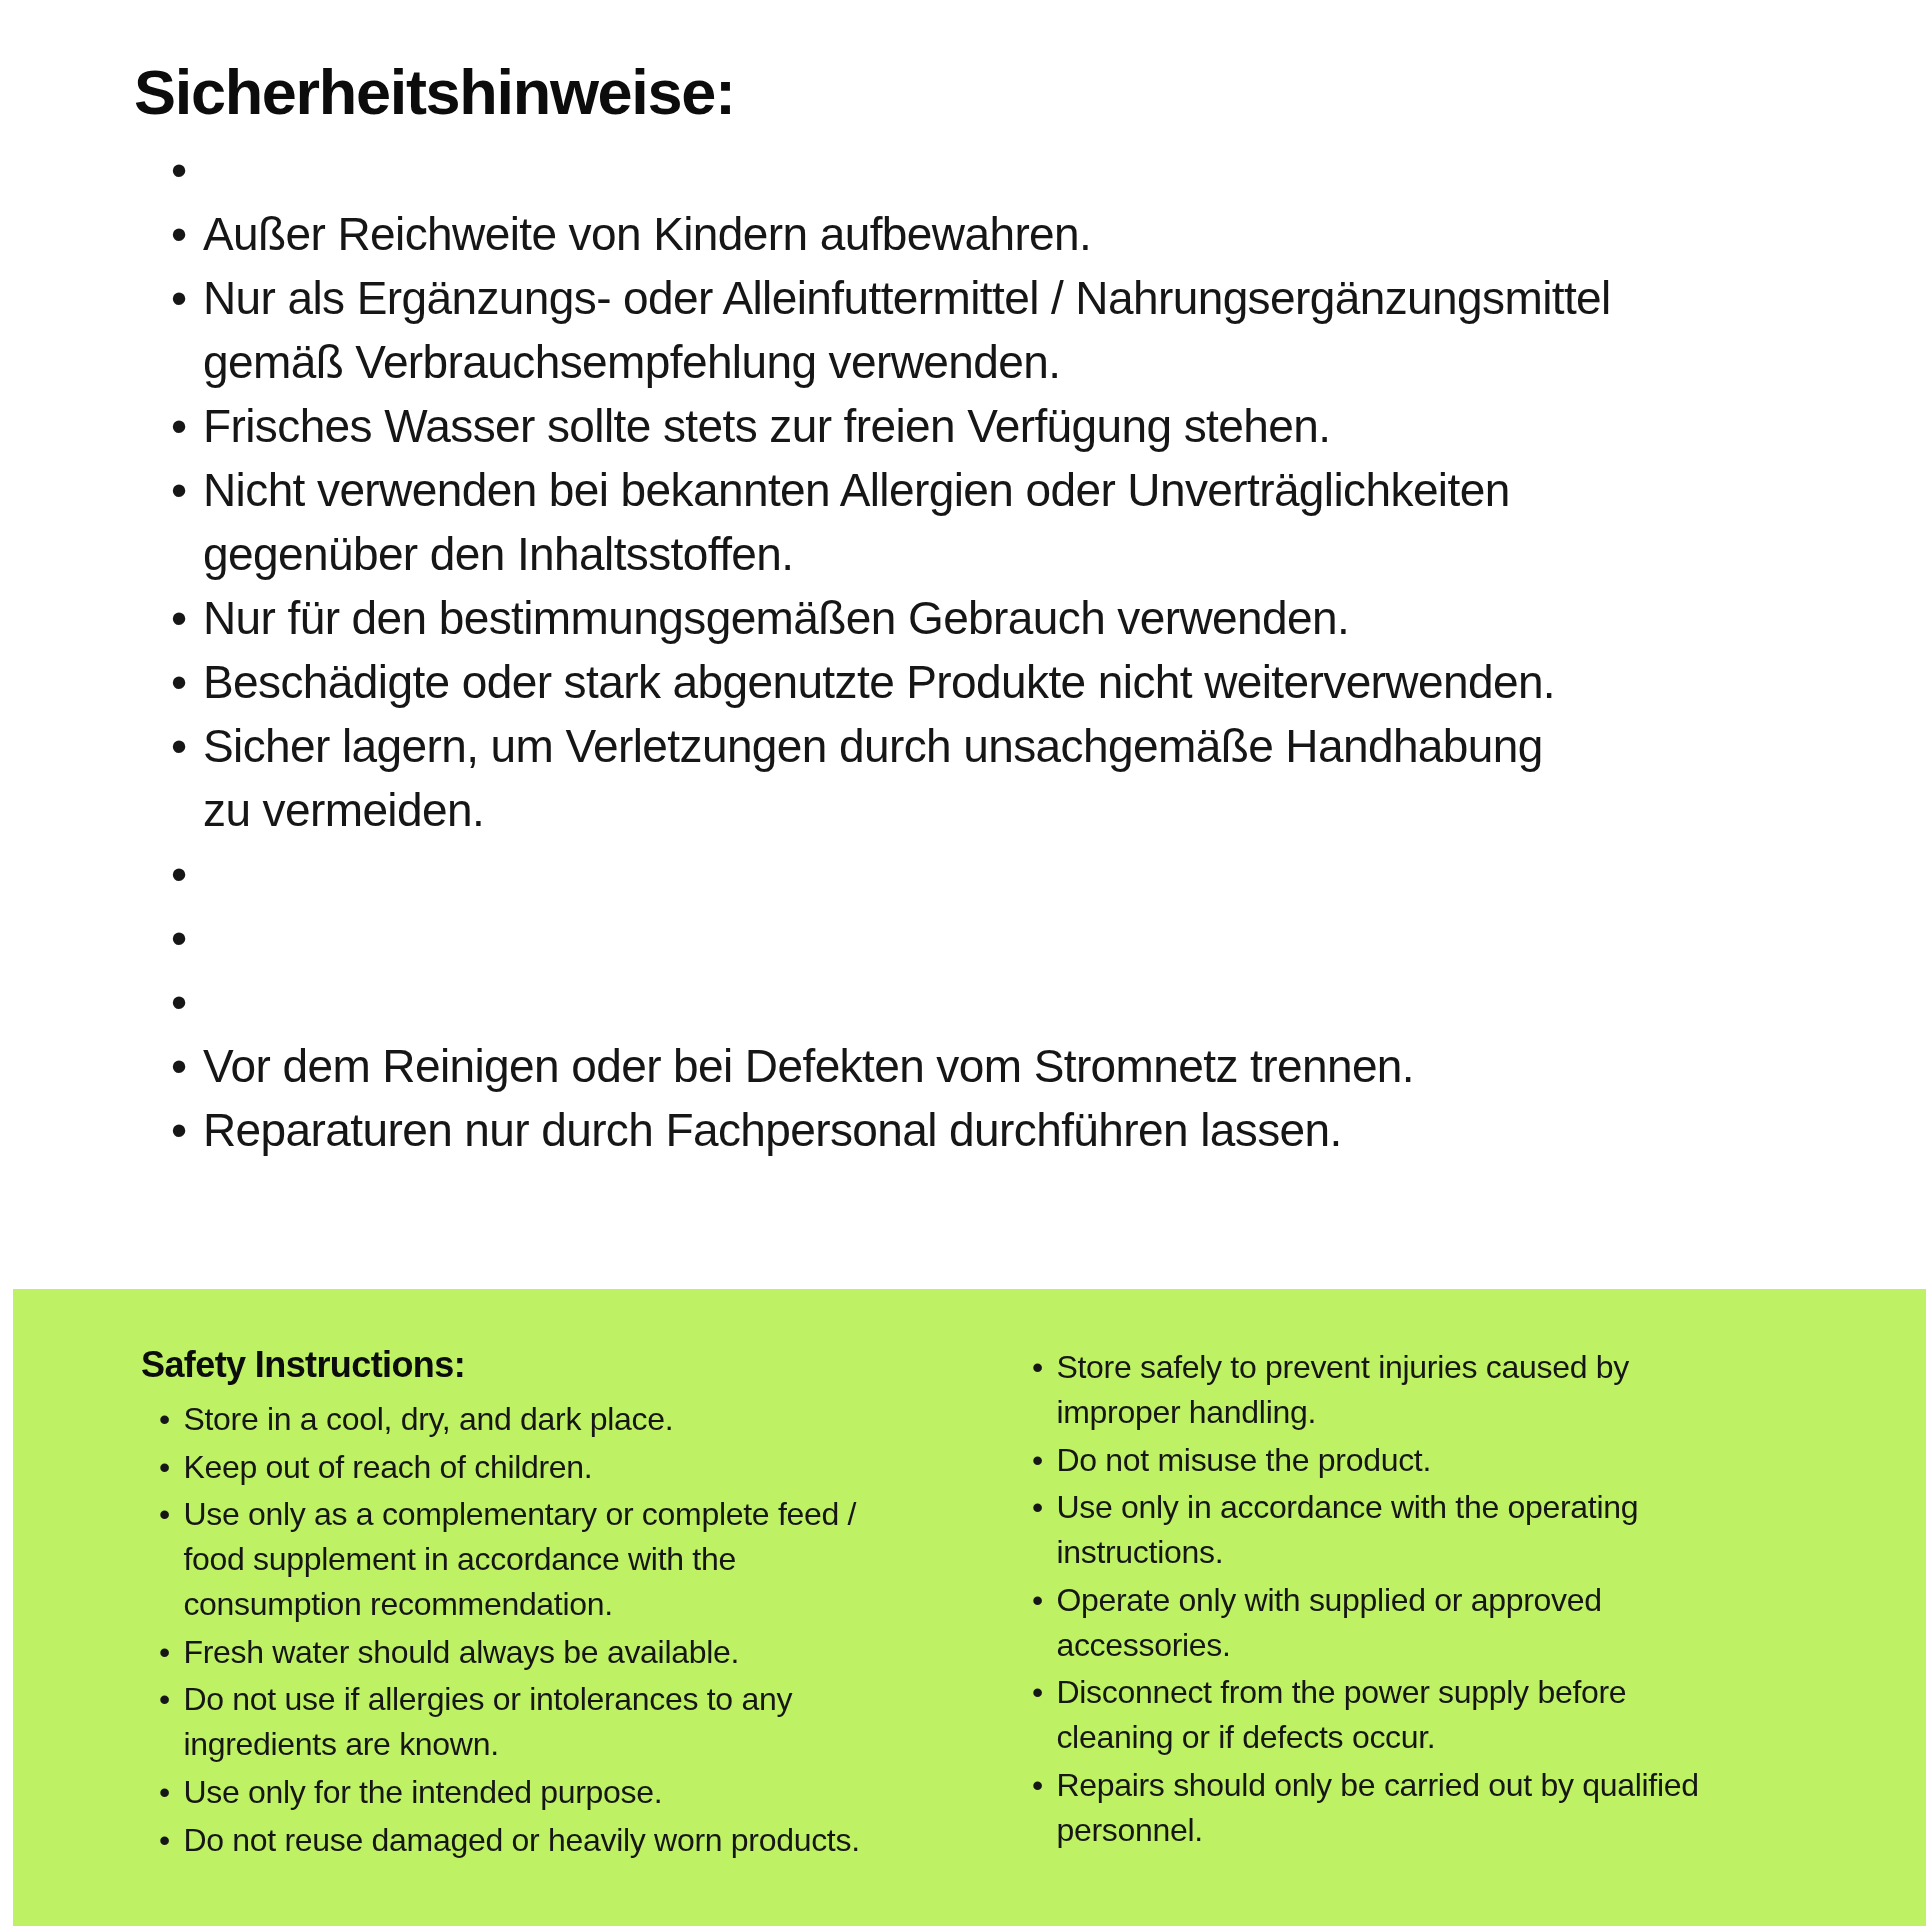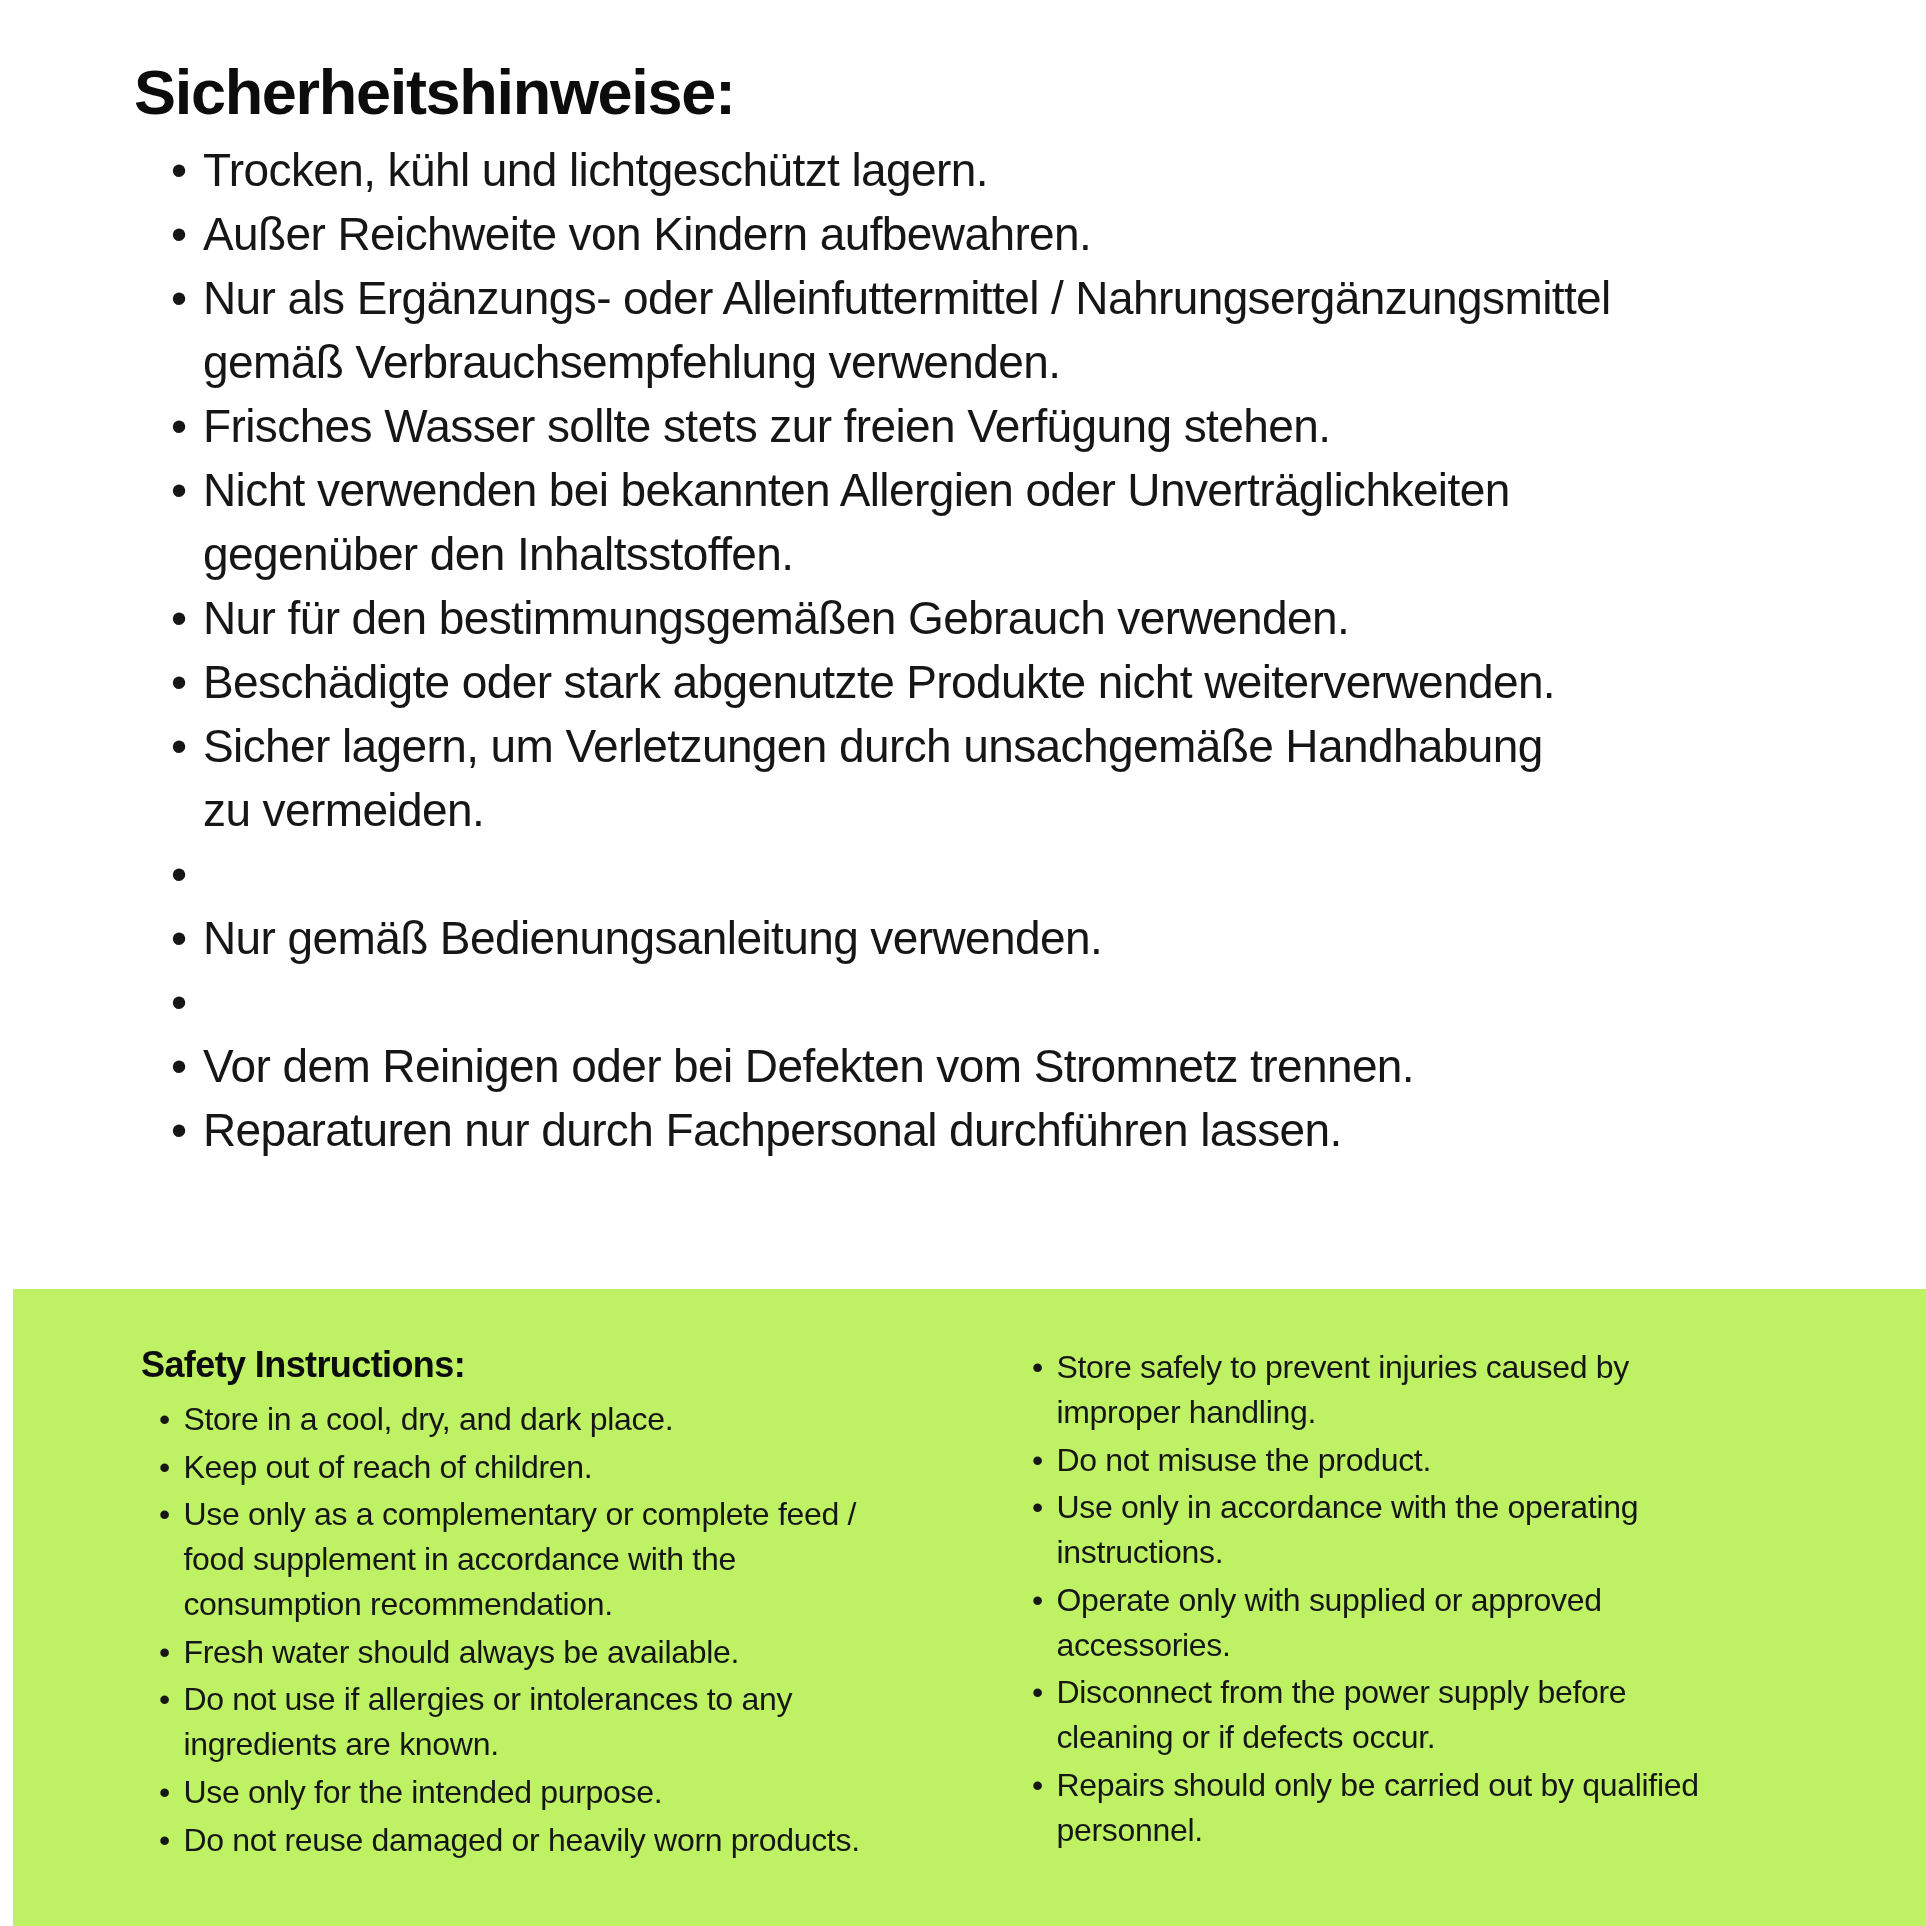--- a/index.html
+++ b/index.html
@@ -96,21 +96,20 @@
 
 <main>
 
   <section class="de-section">
     <h1 class="title-de">Sicherheitshinweise:</h1>
 
     <div class="list de-list">
 
         <div class="item">
           <span class="dot">•</span>
-          <span class="txt">Trocken, kühl und lichtgeschützt lagern.</span>
         </div>
 
         <div class="item">
           <span class="dot">•</span>
           <span class="txt">Außer Reichweite von Kindern aufbewahren.</span>
         </div>
 
         <div class="item">
           <span class="dot">•</span>
           <span class="txt">Nur als Ergänzungs- oder Alleinfuttermittel / Nahrungsergänzungsmittel
@@ -143,21 +142,20 @@
           <span class="txt">Sicher lagern, um Verletzungen durch unsachgemäße Handhabung
 zu vermeiden.</span>
         </div>
 
         <div class="item">
           <span class="dot">•</span>
         </div>
 
         <div class="item">
           <span class="dot">•</span>
-          <span class="txt">Nur gemäß Bedienungsanleitung verwenden.</span>
         </div>
 
         <div class="item">
           <span class="dot">•</span>
         </div>
 
         <div class="item">
           <span class="dot">•</span>
           <span class="txt">Vor dem Reinigen oder bei Defekten vom Stromnetz trennen.</span>
         </div>

